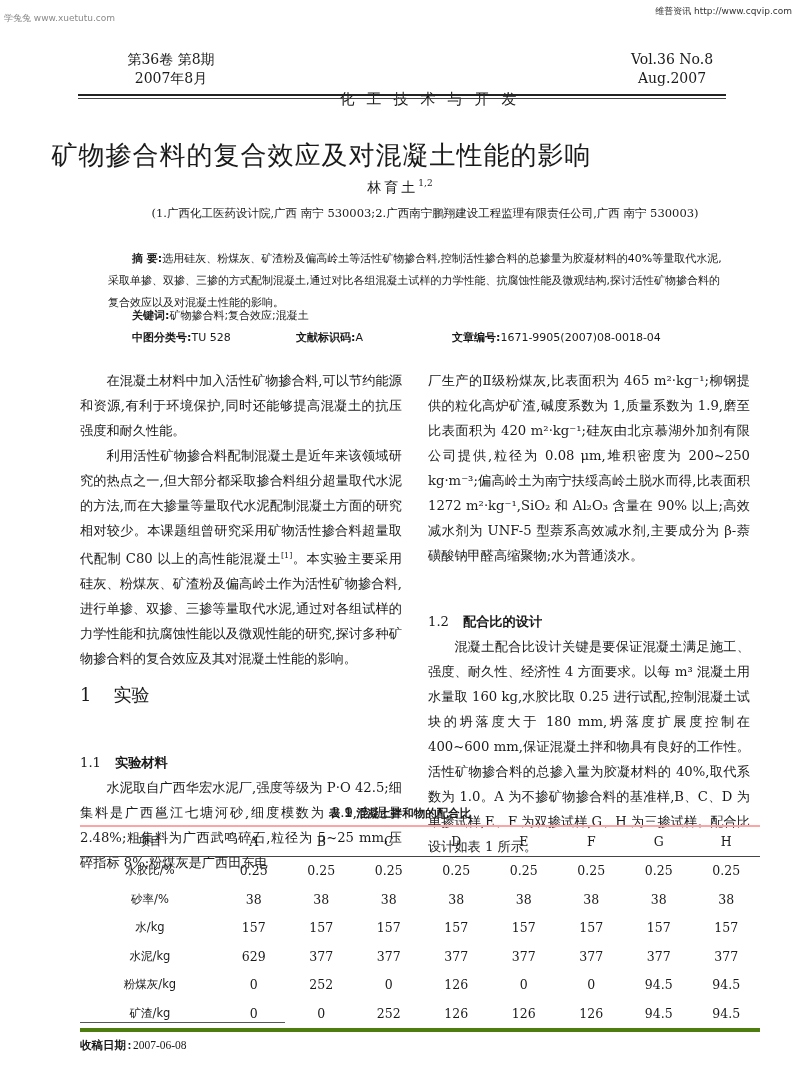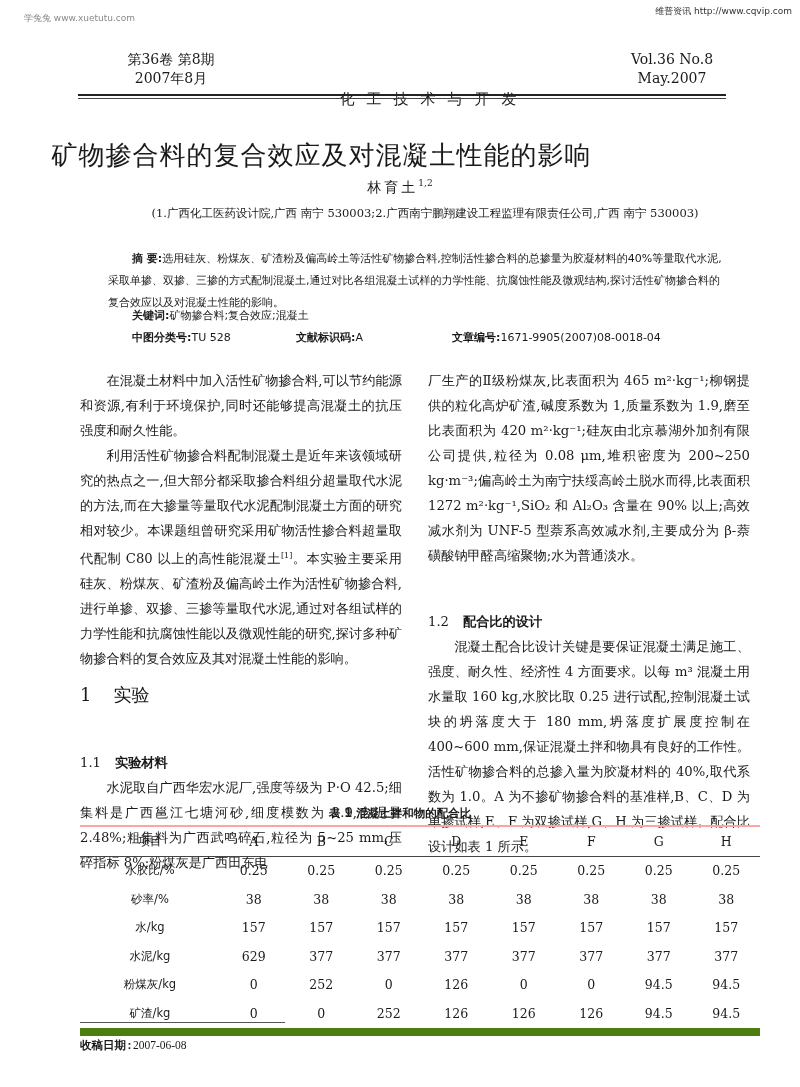--- a/index.html
+++ b/index.html
@@ -2,21 +2,21 @@
 <html><head>
 <meta charset="utf-8">
 <style>
   html, body { margin: 0; padding: 0; }
   body {
     width: 800px; height: 1087px; position: relative; background: #ffffff;
     font-family: "DejaVu Serif", "Liberation Serif", serif; color: #1a1a1a;
     overflow: hidden;
   }
   .abs { position: absolute; }
-  .wm-left { left: 24px; top: 12px; font-size: 9px; color: #8a8a8a; font-family: "DejaVu Sans", sans-serif; }
+  .wm-left { left: 4px; top: 12px; font-size: 9px; color: #8a8a8a; font-family: "DejaVu Sans", sans-serif; }
   .wm-right { right: 8px; top: 5px; font-size: 9px; color: #333; font-family: "DejaVu Sans", sans-serif; }
   .hdr { top: 50px; font-size: 14px; line-height: 19px; }
   .hdr-left { left: 112px; width: 118px; text-align: center; }
   .hdr-mid { left: 264px; width: 340px; text-align: center; margin-top: 40px; }
   .hdr-mid .cn { letter-spacing: 12px; font-size: 15px; }
   .hdr-right { left: 612px; width: 120px; text-align: center; }
   .hdr-rule1 { left: 78px; top: 94px; width: 648px; height: 2px; background: #222; }
   .hdr-rule2 { left: 78px; top: 98px; width: 648px; height: 1px; background: #444; }
   .title { left: 0; top: 138px; width: 643px; text-align: center; font-size: 26px; letter-spacing: 1px; font-family: "DejaVu Sans", sans-serif; }
   .author { left: 0; top: 178px; width: 800px; text-align: center; font-size: 14px; letter-spacing: 3px; }
@@ -33,42 +33,42 @@
   .col-right { left: 428px; top: 368px; width: 322px; }
   .sec1 { font-size: 18px; margin: 10px 0 6px 0; line-height: 28px; }
   .sec1 .num { margin-right: 22px; }
   .sub { font-weight: bold; line-height: 25px; margin-top: 41px; }
   .sub .num { font-weight: normal; margin-right: 14px; }
   sup, sub { font-size: 8px; }
   .tbl-cap { left: 0; top: 806px; width: 800px; text-align: center; font-size: 11.5px; font-weight: bold; font-family: "DejaVu Sans", sans-serif; }
   .tbl { left: 80px; top: 825px; width: 680px; border-collapse: collapse; font-size: 12.5px; }
   .tbl th, .tbl td { height: 28.5px; text-align: center; font-weight: normal; padding: 0; }
   .tbl thead tr { border-top: 2px solid #fca5a5; border-bottom: 1px solid #444; }
-  .tbl tbody tr:last-child { border-bottom: 8px solid #4d7c0f; }
+  .tbl tbody tr:last-child { border-bottom: 4px solid #4d7c0f; }
   .tbl .rowlabel { width: 140px; font-family: "DejaVu Sans", sans-serif; font-size: 11.5px; }
   .foot-rule { left: 80px; top: 1022px; width: 205px; height: 1px; background: #555; }
   .received { left: 80px; top: 1038px; font-size: 11.5px; font-weight: bold; font-family: "DejaVu Sans", sans-serif; }
   .received span { font-weight: normal; font-family: "Liberation Serif", serif; }
 </style>
 </head>
 <body>
 
 <div class="abs wm-left">学兔兔 www.xuetutu.com</div>
 <div class="abs wm-right">维普资讯 http://www.cqvip.com</div>
 
 <div class="abs hdr hdr-left">
   <div>第36卷  第8期</div>
   <div>2007年8月</div>
 </div>
 <div class="abs hdr hdr-mid">
   <div class="cn">化工技术与开发</div>
 </div>
 <div class="abs hdr hdr-right">
   <div>Vol.36  No.8</div>
-  <div>May.2007</div>
+  <div>Aug.2007</div>
 </div>
 <div class="abs hdr-rule1"></div>
 <div class="abs hdr-rule2"></div>
 
 <div class="abs title">矿物掺合料的复合效应及对混凝土性能的影响</div>
 <div class="abs author"><span>林育土</span><sup>1,2</sup></div>
 <div class="abs affil">(1.广西化工医药设计院,广西 南宁  530003;2.广西南宁鹏翔建设工程监理有限责任公司,广西 南宁  530003)</div>
 
 <div class="abs abstract">
   <p><b>摘  要:</b><span>选用硅灰、粉煤灰、矿渣粉及偏高岭土等活性矿物掺合料,控制活性掺合料的总掺量为胶凝材料的40%等量取代水泥,采取单掺、双掺、三掺的方式配制混凝土,通过对比各组混凝土试样的力学性能、抗腐蚀性能及微观结构,探讨活性矿物掺合料的复合效应以及对混凝土性能的影响。</span></p>

